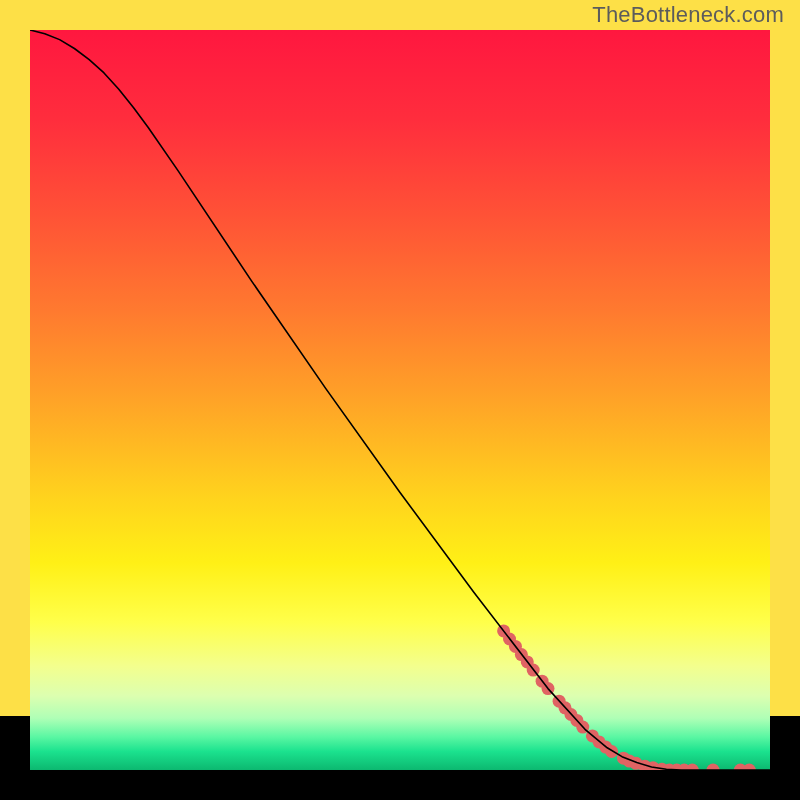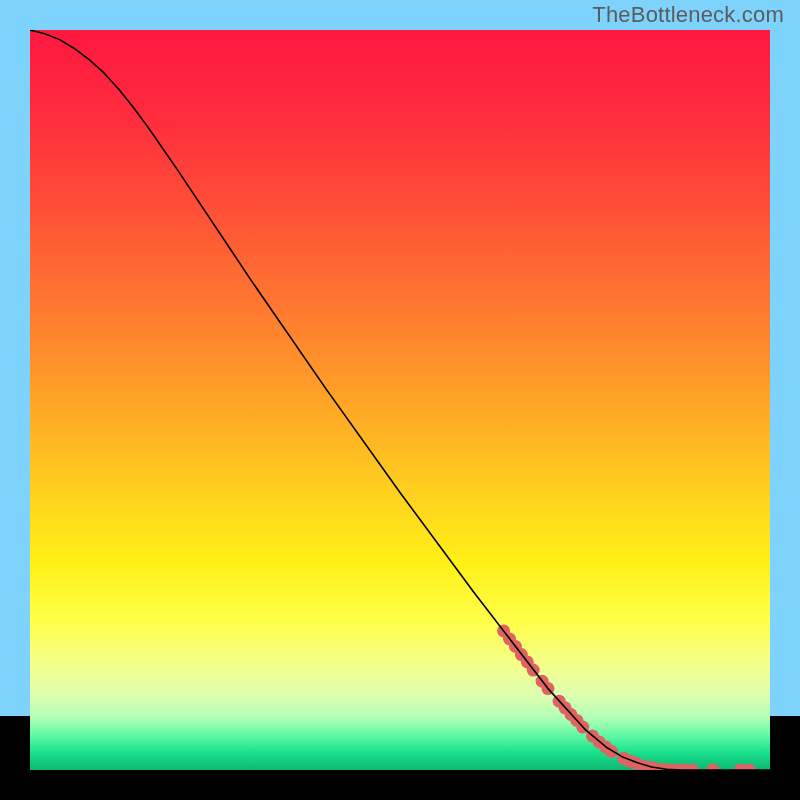--- a/index.html
+++ b/index.html
@@ -8,21 +8,21 @@
     width: 800px;
     height: 800px;
     background: #000;
     overflow: hidden;
     font-family: Arial, Helvetica, sans-serif;
   }
   .outer {
     position: relative;
     width: 800px;
     height: 716px;
-    background: #7dd3fc;
+    background: #fde047;
   }
   .watermark {
     position: absolute;
     top: 2px;
     right: 16px;
     color: #5c5c5c;
     font-size: 22px;
     font-weight: 500;
     letter-spacing: 0.2px;
     user-select: none;

